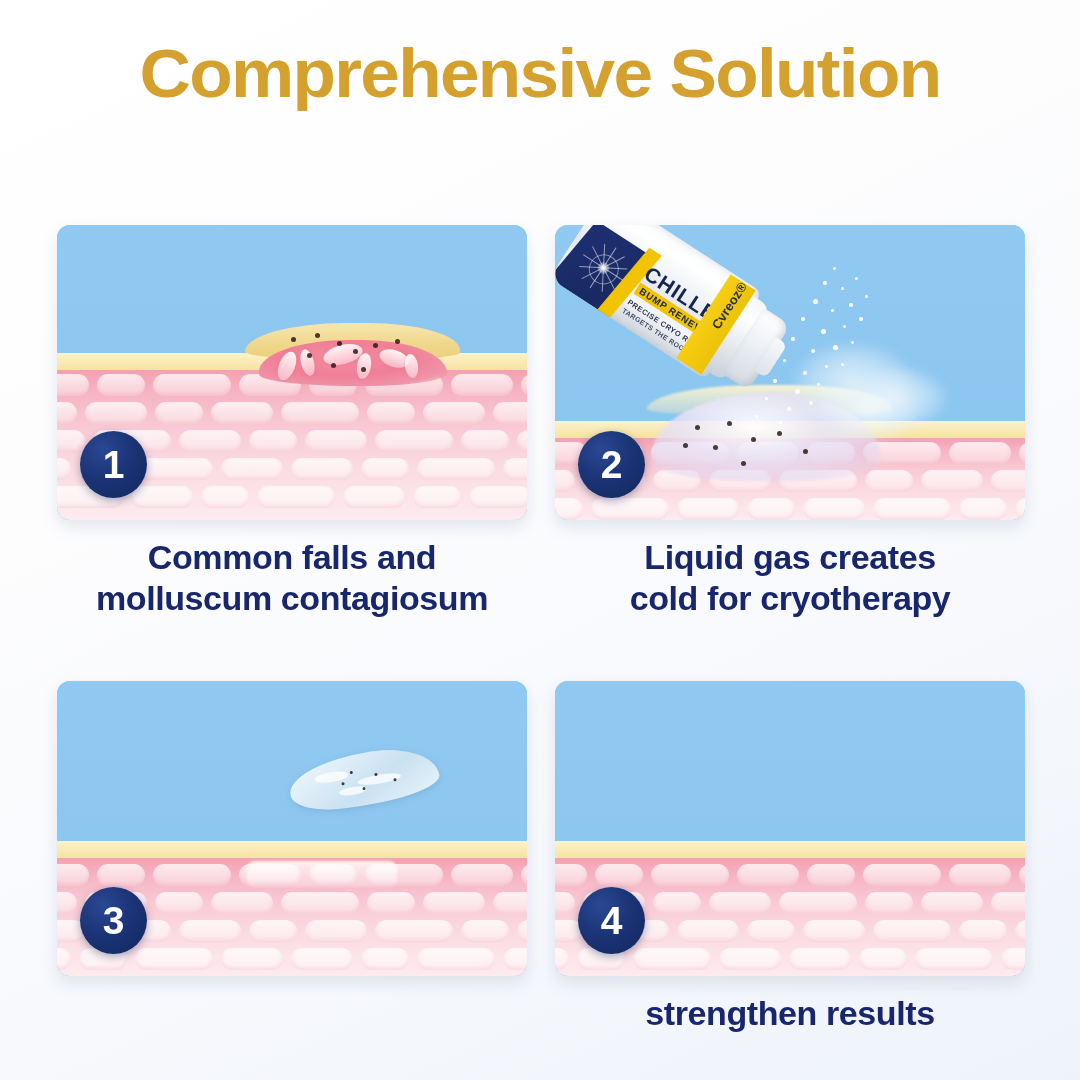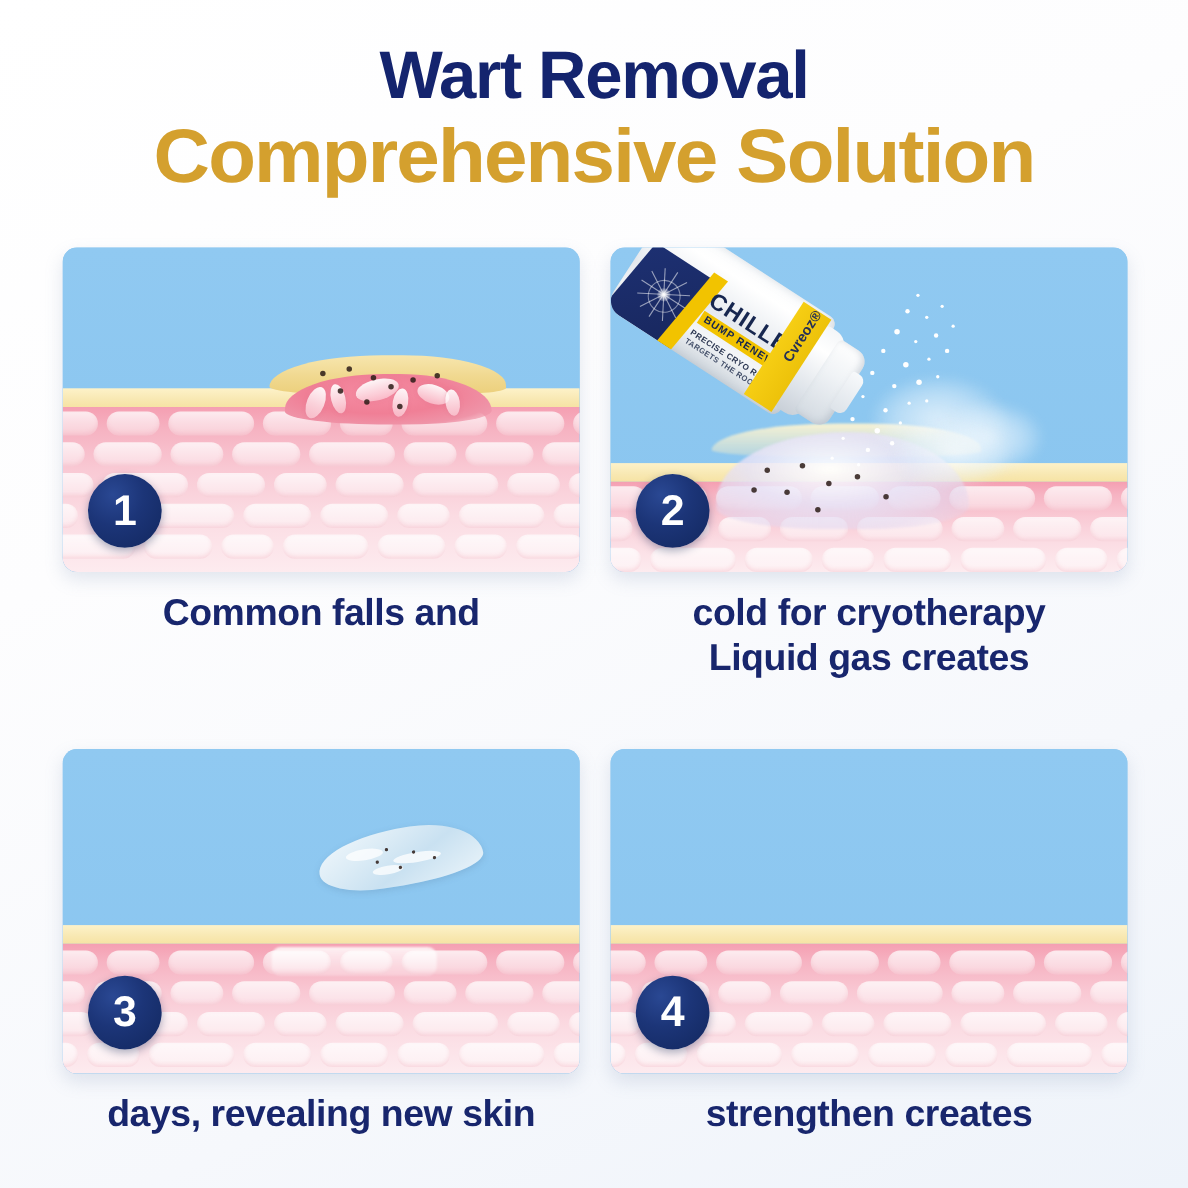--- a/index.html
+++ b/index.html
@@ -387,21 +387,20 @@
     color: #18266d;
   }
   .caption .line { display: block; white-space: nowrap; }
 </style>
 </head>
 <body>
 
 <div id="infographic">
 
   <div class="title-block">
-    <div class="title-main">Wart Removal</div>
     <div class="title-sub">Comprehensive Solution</div>
   </div>
 
   <div class="steps">
 
     <div class="step">
       <div class="panel">
         <div class="sky"></div>
         <div class="epidermis" style="top:128px;"></div>
         <div class="dermis" style="top:145px;">
@@ -477,20 +476,21 @@
           <div class="dot" style="left:86px;  top:40px;"></div>
           <div class="dot" style="left:116px; top:44px;"></div>
         </div>
 
         <div class="badge">
           <span class="badge-num">1</span>
         </div>
       </div>
       <div class="caption">
         <span class="line">Common falls and</span>
+        <span class="line">molluscum contagiosum</span>
       </div>
     </div>
 
     <div class="step">
       <div class="panel">
         <div class="sky"></div>
         <div class="epidermis" style="top:196px;"></div>
         <div class="dermis" style="top:213px;">
           <div class="bricks">
             <div class="brick-row" style="top:4px;  left:-30px;">
@@ -596,22 +596,22 @@
           <div class="brand-text">Cvreoz®</div>
           <div class="bottle-cap"></div>
           <div class="bottle-nozzle"></div>
         </div>
 
         <div class="badge">
           <span class="badge-num">2</span>
         </div>
       </div>
       <div class="caption">
+        <span class="line">Liquid gas creates</span>
         <span class="line">cold for cryotherapy</span>
-        <span class="line">Liquid gas creates</span>
       </div>
     </div>
 
     <div class="step step-row2">
       <div class="panel">
         <div class="sky"></div>
         <div class="epidermis" style="top:160px;"></div>
         <div class="dermis" style="top:177px;">
           <div class="crater"></div>
           <div class="bricks">
@@ -667,21 +667,20 @@
           <i class="dot" style="left:104px; top:30px; width:3px; height:3px;"></i>
           <i class="dot" style="left:72px;  top:34px; width:3px; height:3px;"></i>
           <i class="dot" style="left:52px;  top:26px; width:3px; height:3px;"></i>
         </div>
 
         <div class="badge">
           <span class="badge-num">3</span>
         </div>
       </div>
       <div class="caption">
-        <span class="line">days, revealing new skin</span>
       </div>
     </div>
 
     <div class="step step-row2">
       <div class="panel">
         <div class="sky"></div>
         <div class="epidermis" style="top:160px;"></div>
         <div class="dermis" style="top:177px;">
           <div class="bricks">
             <div class="brick-row" style="top:6px;  left:-30px;">
@@ -725,18 +724,18 @@
                 <i class="brick"></i>
               </div>
           </div>
         </div>
 
         <div class="badge">
           <span class="badge-num">4</span>
         </div>
       </div>
       <div class="caption">
-        <span class="line">strengthen creates</span>
+        <span class="line">strengthen results</span>
       </div>
     </div>
 
   </div>
 </div>
 
 </body></html>

